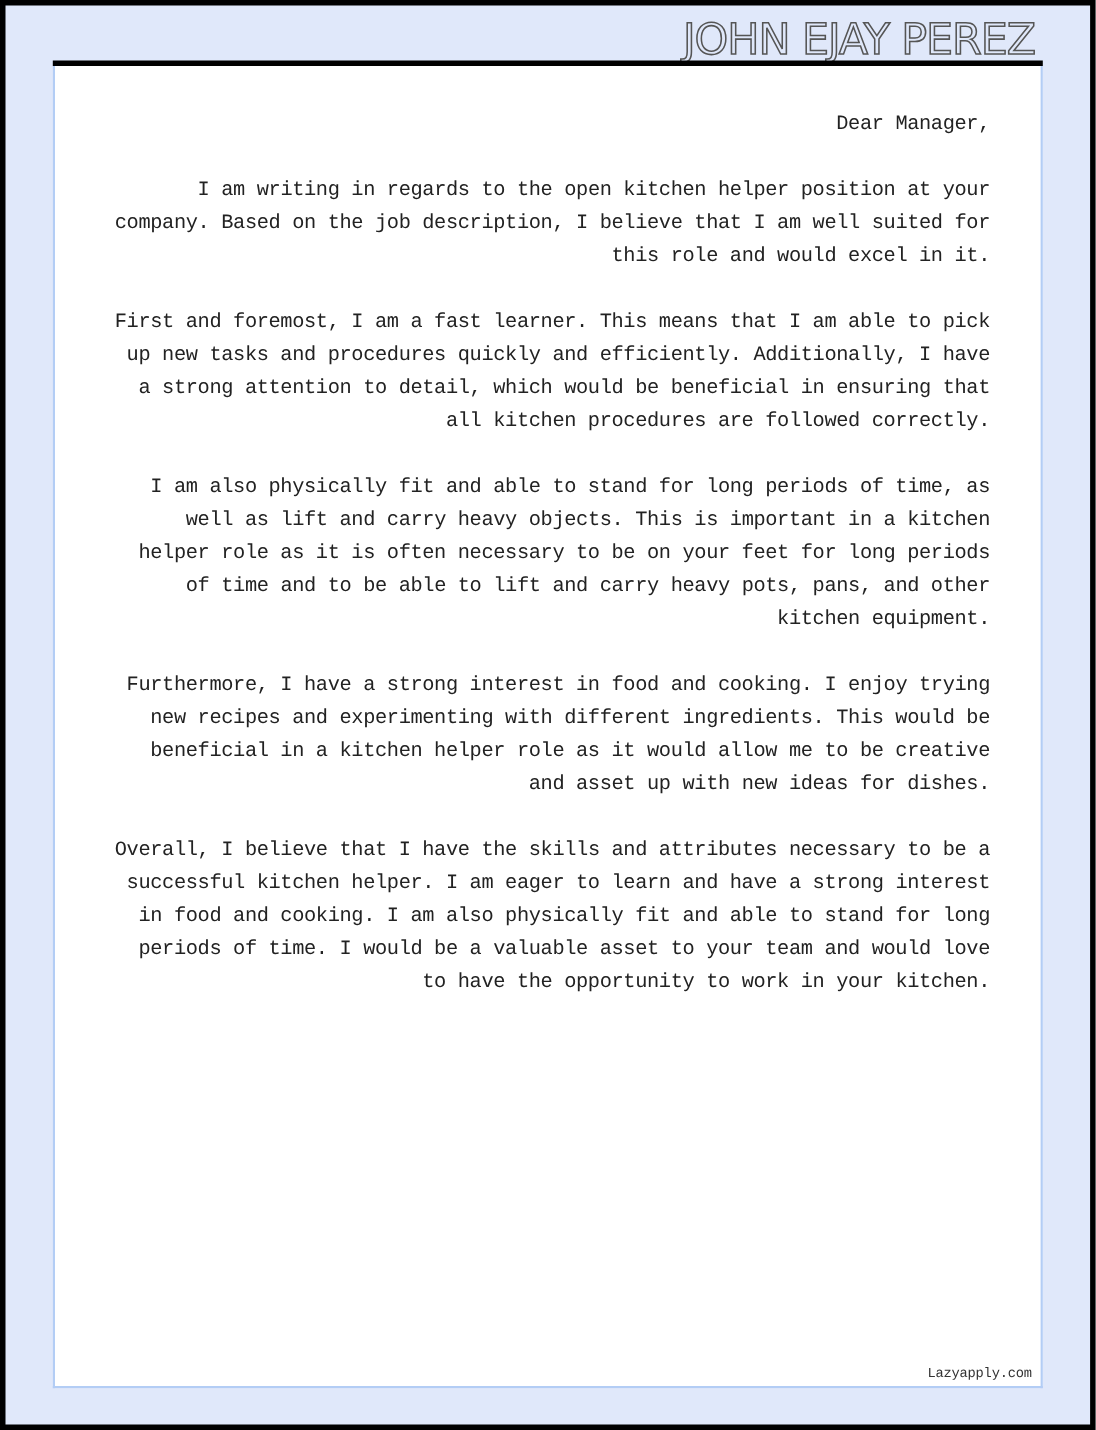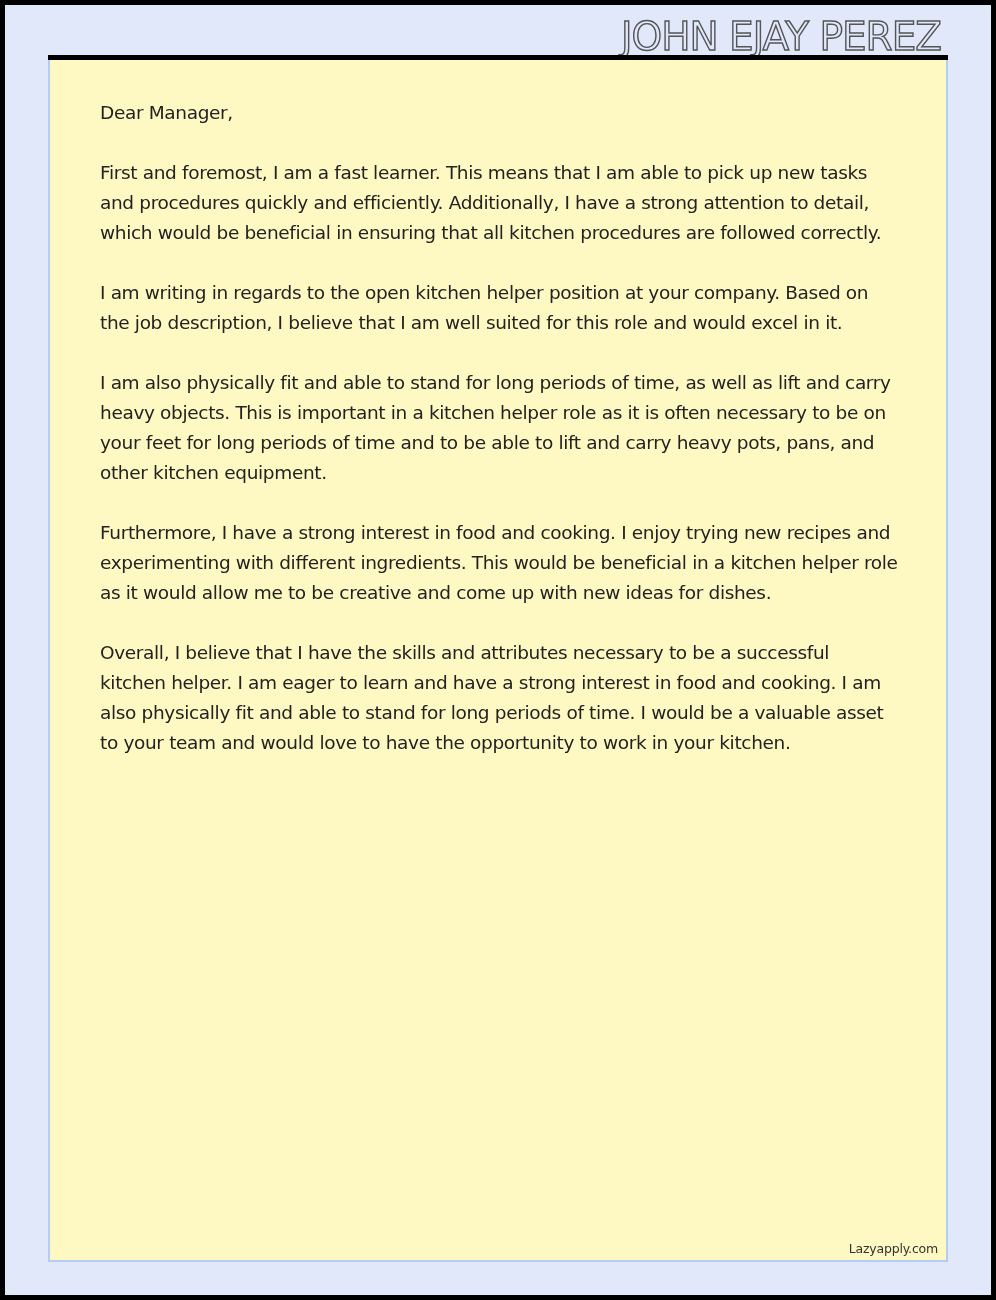--- a/index.html
+++ b/index.html
@@ -6,41 +6,43 @@
     body {
       width: 996px; height: 1300px;
       position: relative; overflow: hidden;
       background: #000;
       font-family: "DejaVu Sans", sans-serif;
     }
     .frame {
       position: absolute; left: 5px; top: 5px;
       width: 986px; height: 1290px;
       background: #e0e8fa;
+      text-align: right;
     }
     .title {
       position: absolute; right: 50px; top: 12px;
       font-family: "DejaVu Sans", sans-serif;
       font-size: 39px; font-weight: normal;
       letter-spacing: -1px;
       color: #e0e8fa;
       -webkit-text-stroke: 1.4px #555;
       white-space: nowrap; line-height: 1;
     }
     .topbar {
       position: absolute; left: 43px; top: 50px;
       width: 900px; height: 5px; background: #000;
     }
     .card {
       position: absolute; left: 43px; top: 55px;
       width: 896px; height: 1200px;
-      background: #fef9c3;
+      background: #ffffff;
       border-left: 2px solid #b3cdf5;
       border-right: 2px solid #b3cdf5;
       border-bottom: 2px solid #b3cdf5;
+      font-family: Liberation Mono, monospace;
     }
     .content {
       position: absolute; left: 50px; top: 38px; width: 800px;
       font-size: 18.5px; line-height: 30px; color: #222;
       letter-spacing: -0.35px;
     }
     .content p { margin: 0 0 30px 0; }
     .content p.sig { margin-bottom: 10px; }
     .date { color: #2a8ae6; }
     .footer {
@@ -51,21 +53,21 @@
 </head>
 <body>
 
 <div class="frame">
   <div class="title">JOHN EJAY PEREZ</div>
   <div class="topbar"></div>
 
   <div class="card">
     <div class="content">
       <p>Dear Manager,</p>
+      <p>I am writing in regards to the open kitchen helper position at your company. Based on the job description, I believe that I am well suited for this role and would excel in it.</p>
       <p>First and foremost, I am a fast learner. This means that I am able to pick up new tasks and procedures quickly and efficiently. Additionally, I have a strong attention to detail, which would be beneficial in ensuring that all kitchen procedures are followed correctly.</p>
-      <p>I am writing in regards to the open kitchen helper position at your company. Based on the job description, I believe that I am well suited for this role and would excel in it.</p>
       <p>I am also physically fit and able to stand for long periods of time, as well as lift and carry heavy objects. This is important in a kitchen helper role as it is often necessary to be on your feet for long periods of time and to be able to lift and carry heavy pots, pans, and other kitchen equipment.</p>
-      <p>Furthermore, I have a strong interest in food and cooking. I enjoy trying new recipes and experimenting with different ingredients. This would be beneficial in a kitchen helper role as it would allow me to be creative and come up with new ideas for dishes.</p>
+      <p>Furthermore, I have a strong interest in food and cooking. I enjoy trying new recipes and experimenting with different ingredients. This would be beneficial in a kitchen helper role as it would allow me to be creative and asset up with new ideas for dishes.</p>
       <p>Overall, I believe that I have the skills and attributes necessary to be a successful kitchen helper. I am eager to learn and have a strong interest in food and cooking. I am also physically fit and able to stand for long periods of time. I would be a valuable asset to your team and would love to have the opportunity to work in your kitchen.</p>
     </div>
     <div class="footer">Lazyapply.com</div>
   </div>
 </div>
 
 </body></html>

